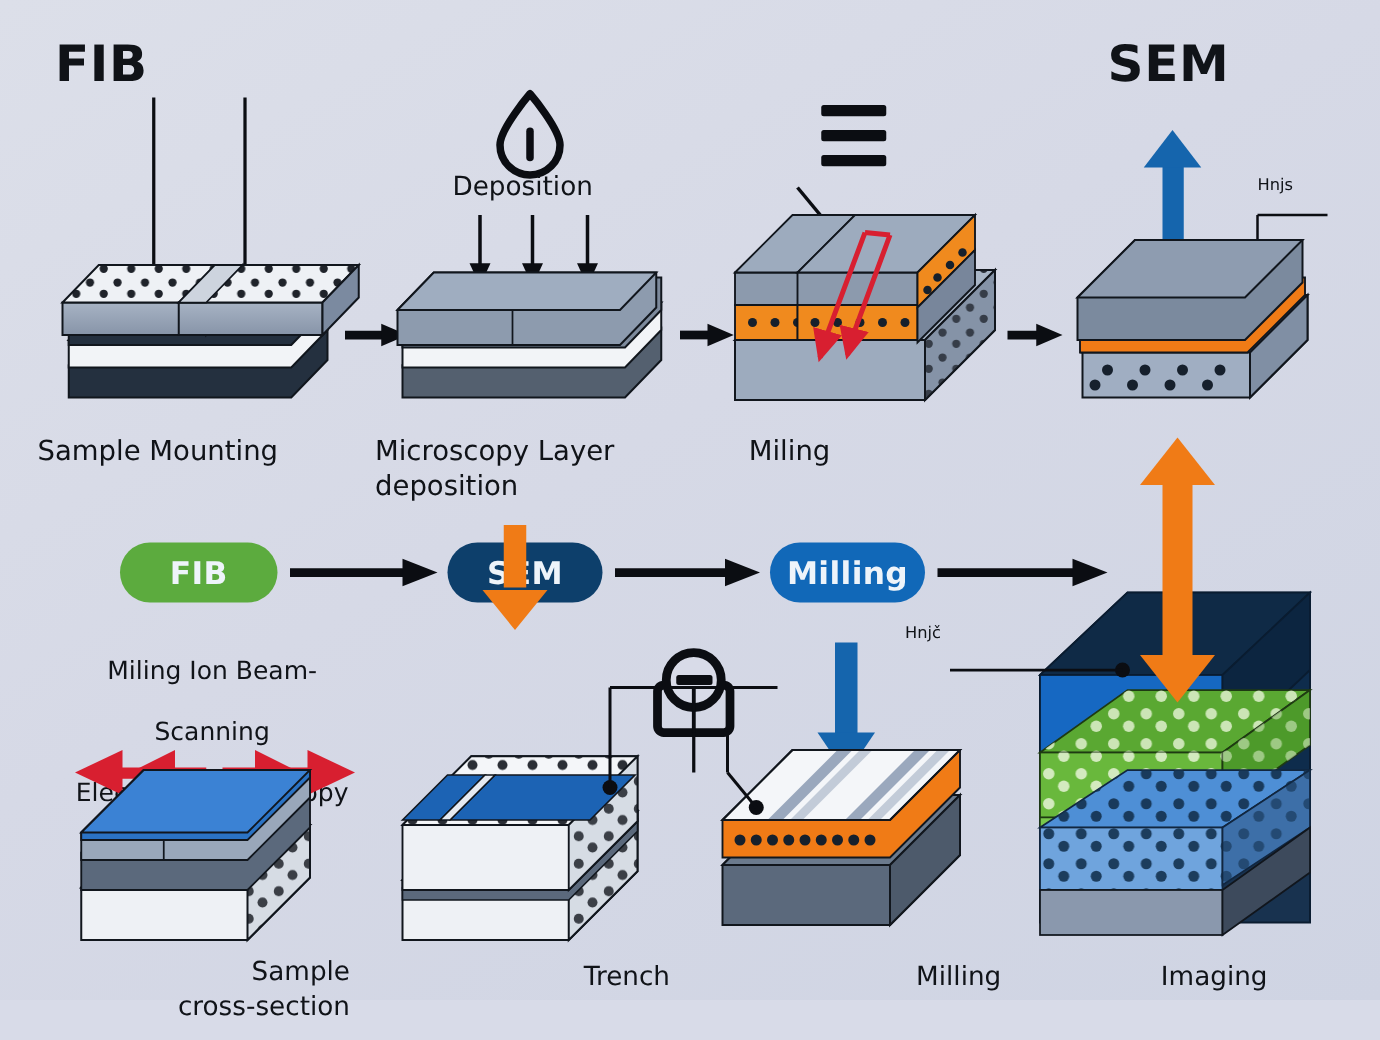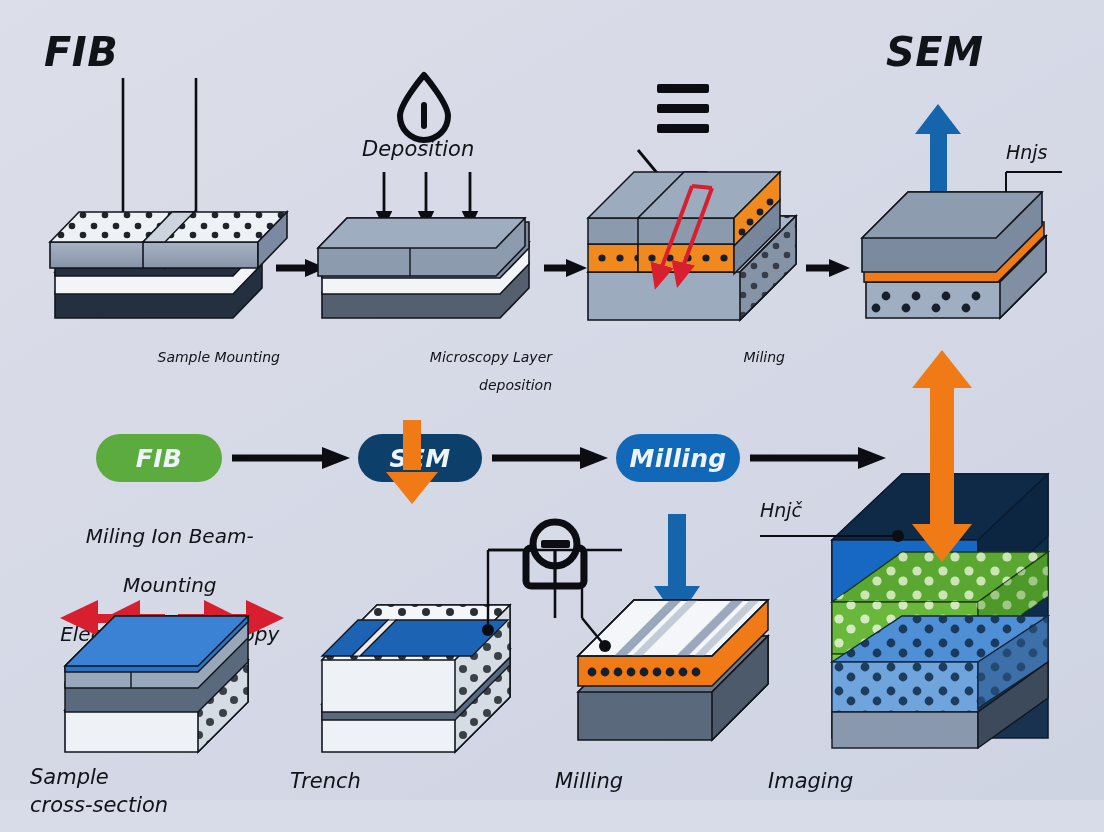--- a/index.html
+++ b/index.html
@@ -6,30 +6,29 @@
   html,body{margin:0;padding:0;}
   body{
     width:1104px;height:832px;
     font-family:"DejaVu Sans","Liberation Sans",sans-serif;
     background:#d8dbe8;
     overflow:hidden;
   }
   #stage{
     position:relative;width:1104px;height:800px;
     background:linear-gradient(150deg,#dcdfe9 0%,#d6d9e6 45%,#cfd4e3 100%);
-    font-style:italic;
   }
   .abs{position:absolute;}
   svg{display:block;}
   .txt{position:absolute;color:#101318;line-height:1.12;white-space:pre;}
   .hdr{font-size:40px;font-weight:700;letter-spacing:0.5px;}
-  .cap{font-size:14px;font-weight:400;text-align:right;}
-  .cap2{font-size:21px;font-weight:400;text-align:left;}
+  .cap{font-size:22px;font-weight:400;text-align:left;}
+  .cap2{font-size:21px;font-weight:400;text-align:right;}
   .lbl{font-size:21px;font-weight:400;}
-  .tiny{font-size:19px;font-weight:500;}
+  .tiny{font-size:13px;font-weight:500;}
   .desc{font-size:20px;font-weight:500;text-align:center;line-height:1.22;}
   .pill{
     position:absolute;display:flex;align-items:center;justify-content:center;
     border-radius:999px;color:#eef4fa;font-size:25px;font-weight:600;
     letter-spacing:0.3px;
   }
 </style>
 </head>
 <body>
 
@@ -188,21 +187,21 @@
       <path d="M862,238 L908,192 L1042,192 L996,238 Z" fill="#8e9cb0" stroke="#11161d" stroke-width="1.6"></path>
     </g>
   </svg>
 
   <div class="txt lbl" style="left:362px;top:138px;">Deposition</div>
   <div class="txt tiny" style="left:1006px;top:142px;">Hnjs</div>
 
   <div class="txt cap" style="left:30px;top:350px;width:250px;">Sample Mounting</div>
   <div class="txt cap" style="left:300px;top:350px;width:252px;">Microscopy Layer</div>
   <div class="txt cap" style="left:300px;top:378px;width:252px;">deposition</div>
-  <div class="txt cap" style="left:540px;top:350px;width:245px;">Miling</div>
+  <div class="txt cap" style="left:599px;top:350px;width:245px;">Miling</div>
 
   <div class="pill" style="left:96px;top:434px;width:126px;height:48px;background:#5cab3e;">
     <span>FIB</span>
   </div>
   <div class="pill" style="left:358px;top:434px;width:124px;height:48px;background:#0d3f6b;">
     <span>SEM</span>
   </div>
   <div class="pill" style="left:616px;top:434px;width:124px;height:48px;background:#1168b8;">
     <span>Milling</span>
   </div>
@@ -217,21 +216,21 @@
       <path d="M580,27 L608,38 L580,49 Z" fill="#0b0d12"></path>
     </g>
     <g>
       <line x1="750" y1="38" x2="862" y2="38" stroke="#0b0d12" stroke-width="7"></line>
       <path d="M858,27 L886,38 L858,49 Z" fill="#0b0d12"></path>
     </g>
   </svg>
 
   <div class="txt desc" style="left:32px;top:500px;width:250px;">
     <span>Miling Ion Beam-</span><br>
-    <span>Mounting</span><br>
+    <span>Scanning</span><br>
     <span>Electronal Microscopy</span>
   </div>
 
   <svg class="abs" style="left:0;top:420px;" width="1104" height="412">
     <defs>
       <pattern id="dotsB" width="24" height="22" patternUnits="userSpaceOnUse">
         <circle cx="7" cy="7" r="4" fill="#14181f"></circle>
         <circle cx="18" cy="16" r="4" fill="#14181f"></circle>
       </pattern>
       <pattern id="dotsNavy" width="26" height="24" patternUnits="userSpaceOnUse">
@@ -378,21 +377,21 @@
       <line x1="898" y1="116" x2="760" y2="116" stroke="#0b0d12" stroke-width="2.2"></line>
     </g>
   </svg>
 
   <svg class="abs" style="left:898px;top:340px;" width="100" height="250">
     <rect x="32" y="42" width="24" height="148" fill="#f07b16"></rect>
     <path d="M14,48 L44,10 L74,48 Z" fill="#f07b16"></path>
     <path d="M14,184 L44,222 L74,184 Z" fill="#f07b16"></path>
   </svg>
 
-  <div class="txt tiny" style="left:760px;top:500px;">Hnjč</div>
+  <div class="txt tiny" style="left:724px;top:500px;">Hnjč</div>
 
   <div class="txt cap2" style="left:30px;top:766px;width:250px;">Sample</div>
   <div class="txt cap2" style="left:30px;top:794px;width:250px;">cross-section</div>
   <div class="txt cap2" style="left:290px;top:770px;width:246px;">Trench</div>
   <div class="txt cap2" style="left:555px;top:770px;width:246px;">Milling</div>
   <div class="txt cap2" style="left:768px;top:770px;width:246px;">Imaging</div>
 
 </div>
 
 </body></html>

